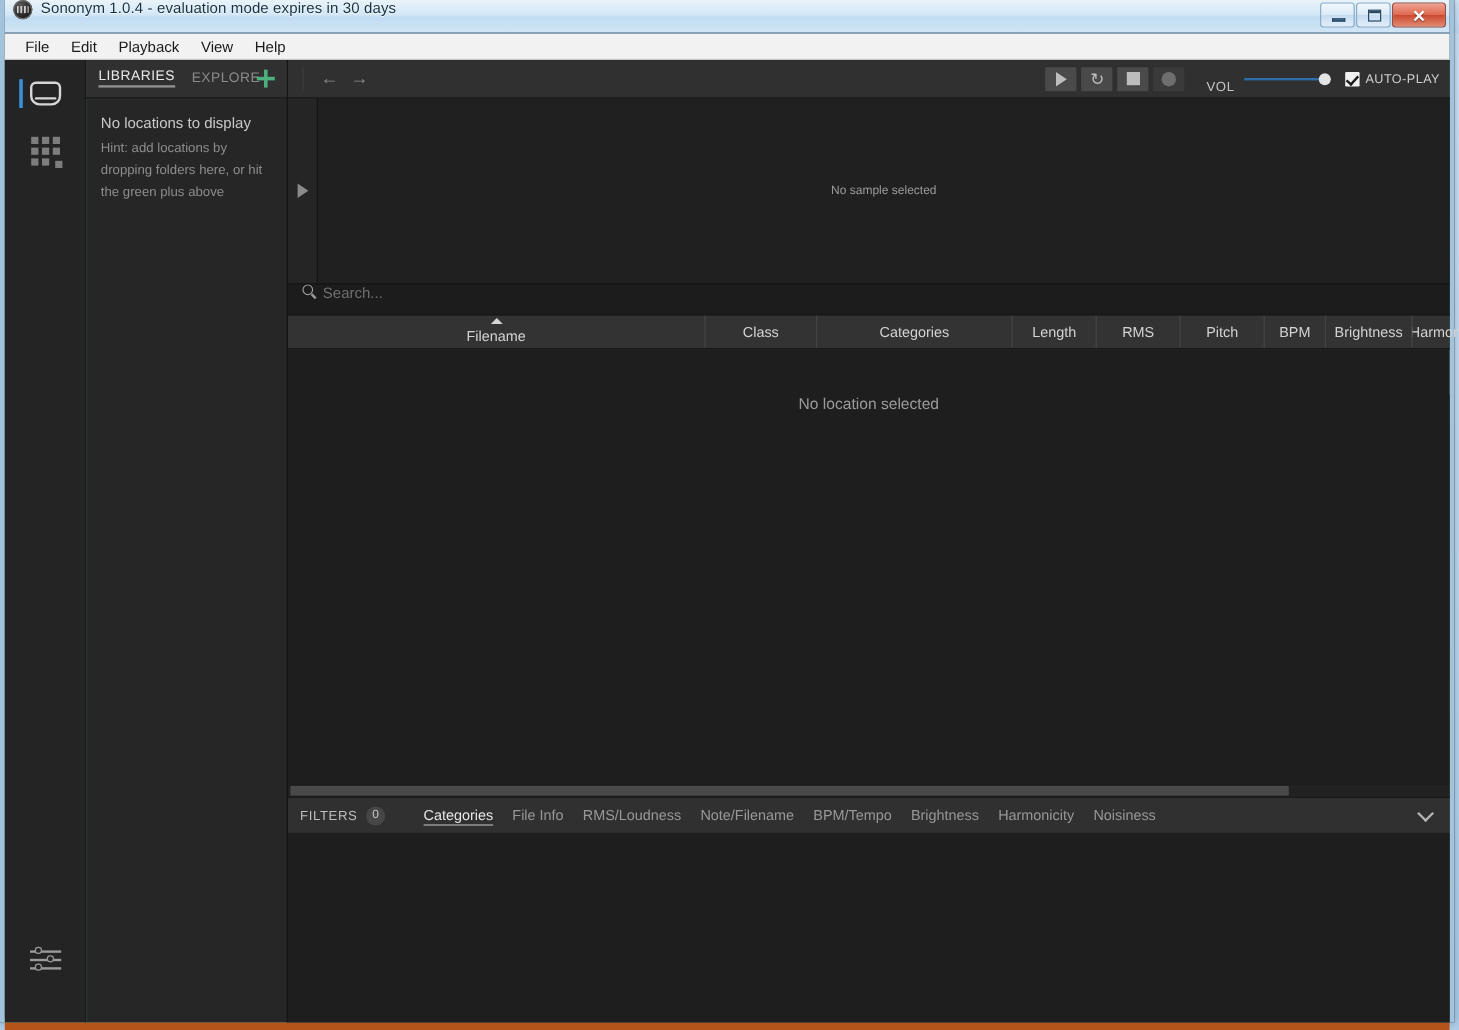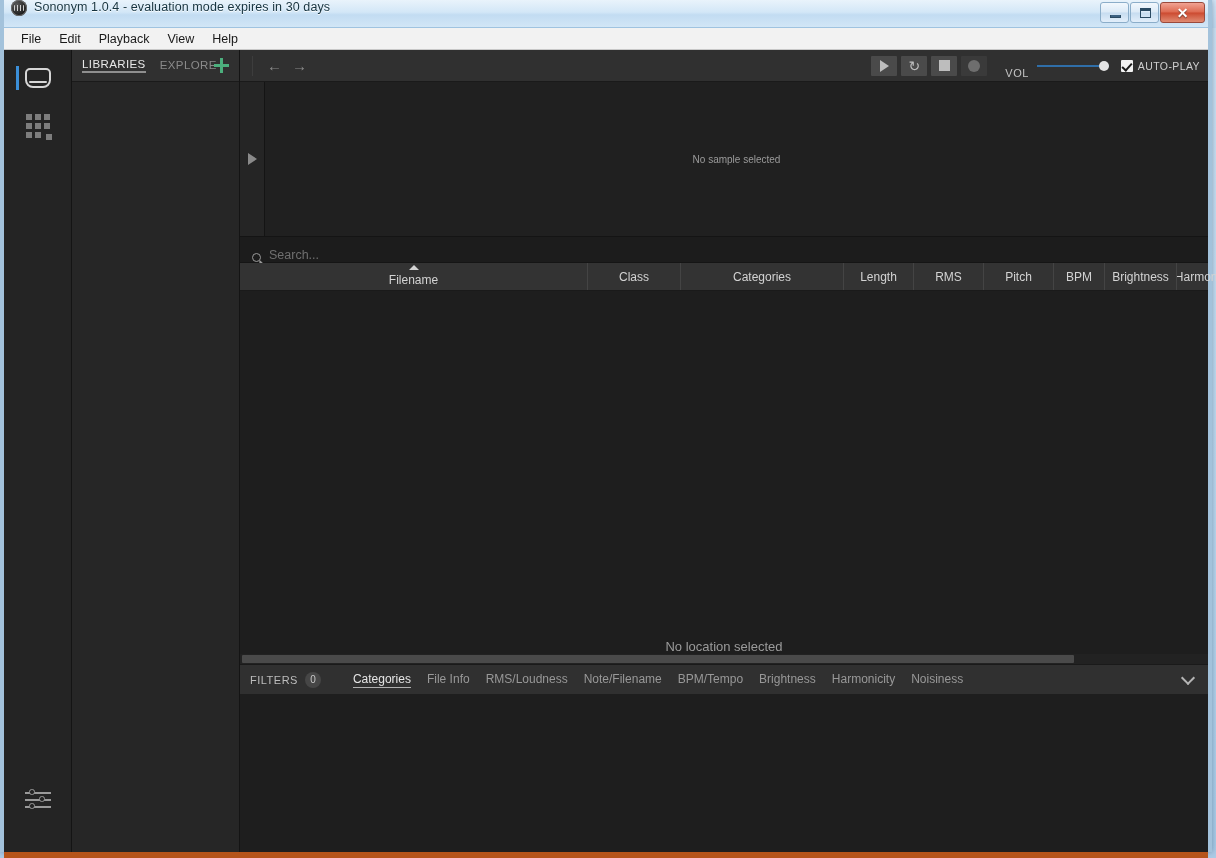--- a/index.html
+++ b/index.html
@@ -216,21 +216,21 @@
     display: flex; align-items: center; justify-content: center;
   }
   #preview-strip .tri {
     width:0;height:0;border-left:9px solid #8a8a8a;border-top:6px solid transparent;border-bottom:6px solid transparent;
   }
   #preview-body { flex:1; display:flex; align-items:center; justify-content:center; background:#202020;}
   #preview-body span { font-size: 10px; color: #9b9b9b; }
 
   
   #searchbar {
-    height: 26px; background: #1c1c1c; display: flex; align-items: flex-end;
+    height: 26px; background: #1c1c1c; display: flex; align-items: flex-start;
     padding-left: 12px; border-bottom: 1px solid #151515;
   }
   .mag {
     width: 9px; height: 9px; border: 1.6px solid #9a9a9a; border-radius: 50%;
     position: relative; flex: none; margin-right: 8px;
   }
   .mag::after {
     content:""; position:absolute; right:-4px; bottom:-3px; width:5px; height:1.6px;
     background:#9a9a9a; transform: rotate(45deg);
   }
@@ -250,21 +250,21 @@
     font-size: 12px; color: #d3d3d3; border-right: 1px solid #444; flex: none;
     cursor: pointer; overflow: hidden; white-space: nowrap;
   }
   .th.sorted::before {
     content: ""; position: absolute; left: 50%; top: 2px; transform: translateX(-50%);
     width: 0; height: 0; border-left: 5px solid transparent; border-right: 5px solid transparent;
     border-bottom: 5px solid #d3d3d3;
   }
   .th.sorted span { margin-top: 7px; }
   #table-body {
-    flex: 1; background: #1e1e1e; display: flex; align-items: flex-end; justify-content: center;
+    flex: 1; background: #1e1e1e; display: flex; align-items: flex-start; justify-content: center;
     min-height: 0;
     margin-top: 38px;
   }
   #table-body span { font-size: 13px; color: #9b9b9b; }
 
   
   #hscroll { height: 10px; background: #222; position: relative; flex: none; }
   #hscroll .thumb {
     position: absolute; left: 2px; top: 1px; height: 8px; width: 832px;
     background: #4a4a4a; border-radius: 1px;
@@ -371,20 +371,24 @@
         </div>
       </div>
     </div>
 
     <div id="lib-panel">
       <div id="lib-tabs">
         <div class="lib-tab active">LIBRARIES</div>
         <div class="lib-tab">EXPLORE</div>
         <div id="add-location"></div>
       </div>
+      <div id="lib-empty">
+        <h3>No locations to display</h3>
+        <p>Hint: add locations by dropping folders here, or hit the green plus above</p>
+      </div>
     </div>
 
     <div id="main">
 
       <div id="toolbar">
         <div id="nav-arrows">
           <div class="nav-arrow">←</div>
           <div class="nav-arrow">→</div>
         </div>
         <div id="transport">

